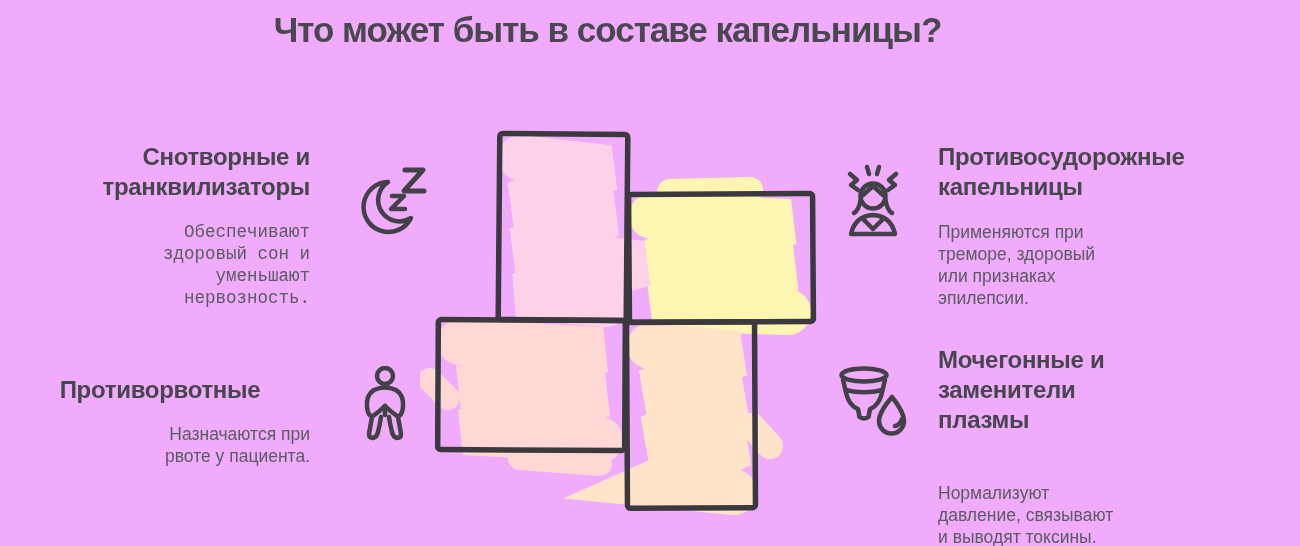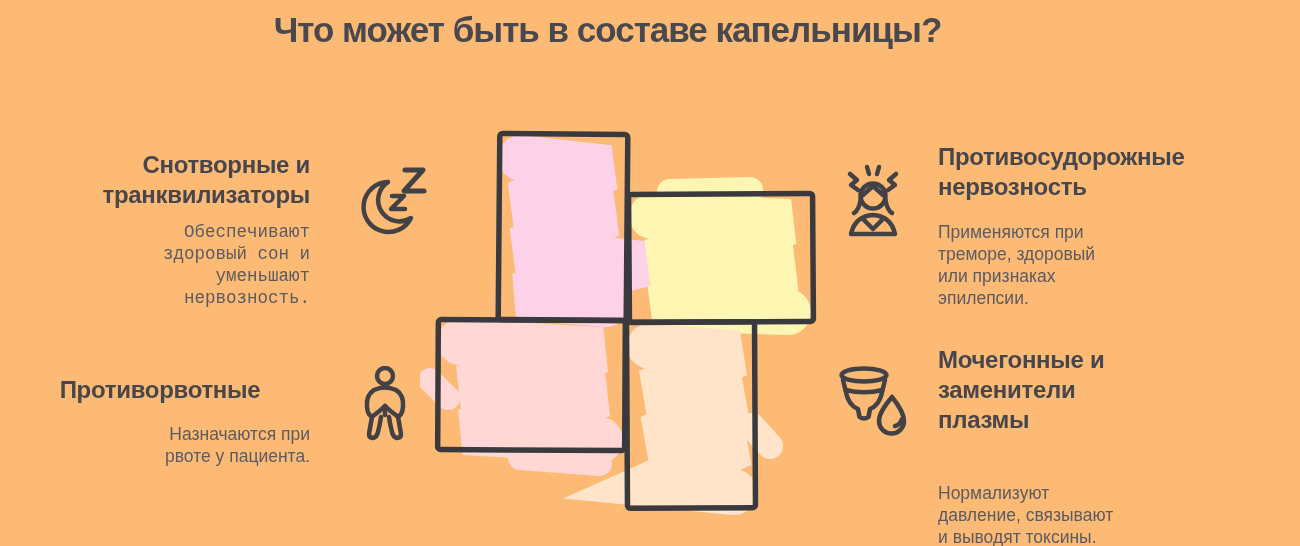--- a/index.html
+++ b/index.html
@@ -1,37 +1,37 @@
 <!DOCTYPE html>
 <html><head>
 <meta charset="utf-8">
 <style>
   html, body { margin: 0; padding: 0; background: #f5f5f8; }
   .stage {
     position: relative; width: 1300px; height: 546px;
-    background: #fdba74; overflow: hidden;
+    background: #f0abfc; overflow: hidden;
     font-family: "Liberation Sans", sans-serif;
   }
   .title {
     position: absolute; top: 10px; left: 0; width: 1215px;
     text-align: center; font-size: 35px; font-weight: bold;
     letter-spacing: -1px; color: #48484e;
   }
   .heading {
     position: absolute; font-size: 24px; font-weight: bold;
     line-height: 30px; letter-spacing: -0.3px; color: #46464c;
     white-space: pre-line;
   }
   .body-text {
     position: absolute; font-size: 17.5px; line-height: 22px;
     color: #5b5b62; white-space: pre-line;
   }
   .txt-right { text-align: right; right: 990px; width: 300px; }
   .txt-left  { text-align: left;  left: 938px;  width: 300px; }
-  #tl-h { top: 150px; }   #tl-b { top: 221px; font-family: Liberation Mono, monospace; }
+  #tl-h { top: 142px; }   #tl-b { top: 221px; font-family: Liberation Mono, monospace; }
   #tr-h { top: 142px; }   #tr-b { top: 221px; }
   #bl-h { top: 375px; text-align: center; }   #bl-b { top: 423px; text-align: right; }
   #br-h { top: 345px; }   #br-b { top: 482px; }
   .icon { position: absolute; }
   #icon-moon    { left: 343px; top: 162px; }
   #icon-stress  { left: 842px; top: 158px; }
   #icon-tummy   { left: 360px; top: 366px; }
   #icon-cup     { left: 836px; top: 362px; }
   #cross-svg { position: absolute; left: 420px; top: 110px; }
 </style>
@@ -64,21 +64,21 @@
 здоровый сон и
 уменьшают
 нервозность.</div>
   <svg id="icon-moon" class="icon" width="86" height="76" viewBox="0 0 86 76" fill="none" stroke-width="4.5" stroke-linecap="round" stroke-linejoin="round" stroke="#414146">
     <path d="M 45 20 A 25 25 0 1 0 68 56 A 20 20 0 0 1 45 20"></path>
     <path d="M 49 34 L 61 34 L 48 47 L 62 47"></path>
     <path stroke-width="5" d="M 62 8 L 80 8 L 61 29 L 81 29"></path>
   </svg>
 
   <div id="tr-h" class="heading txt-left">Противосудорожные
-нервозность</div>
+капельницы</div>
   <div id="tr-b" class="body-text txt-left">Применяются при
 треморе, здоровый
 или признаках
 эпилепсии.</div>
   <svg id="icon-stress" class="icon" width="62" height="82" viewBox="0 0 62 82" fill="none" stroke-width="4.5" stroke-linecap="round" stroke-linejoin="round" stroke="#414146">
     <circle cx="31" cy="38" r="12.5"></circle>
     <path d="M 21 37 L 31 28 L 41 37"></path>
     <path d="M 18.5 42 Q 17 52 12 55 M 43.5 42 Q 45 52 50 55"></path>
     <path d="M 9 76 Q 13 58 31 57 Q 49 58 53 76 L 9 76"></path>
     <path d="M 21 61 L 31 71 L 41 61"></path>

